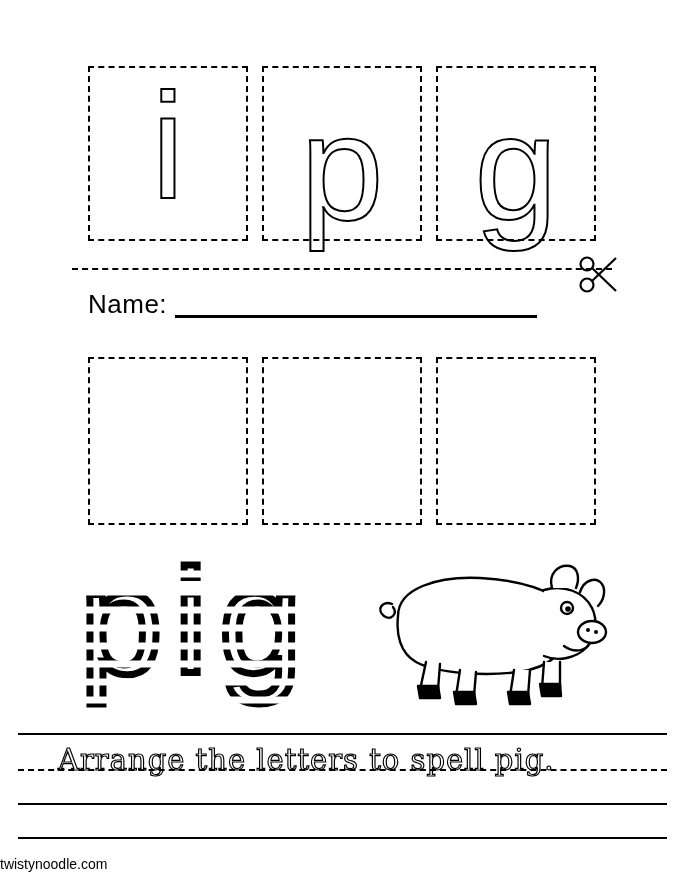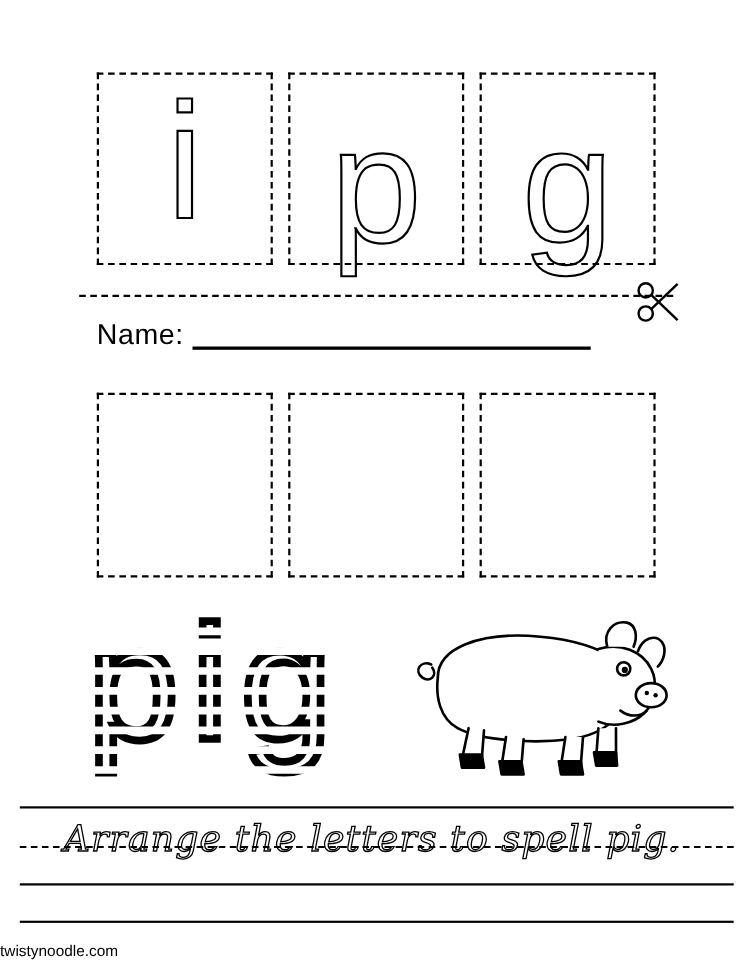--- a/index.html
+++ b/index.html
@@ -163,22 +163,21 @@
     border-top: 2px solid #000;
   }
   .hw-line.dashed {
     border-top: 2px dashed #000;
   }
   .hw-sentence {
     position: absolute;
     left: 40px;
     top: 10px;
     font-family: "DejaVu Serif", serif;
-    font-style: italic;
-    font-size: 33px;
+    font-size: 29px;
     letter-spacing: 1px;
     color: transparent;
     -webkit-text-stroke: 1.2px #000;
     text-stroke: 1.2px #000;
     white-space: nowrap;
     text-align: right;
   }
 
   
   .footer {

